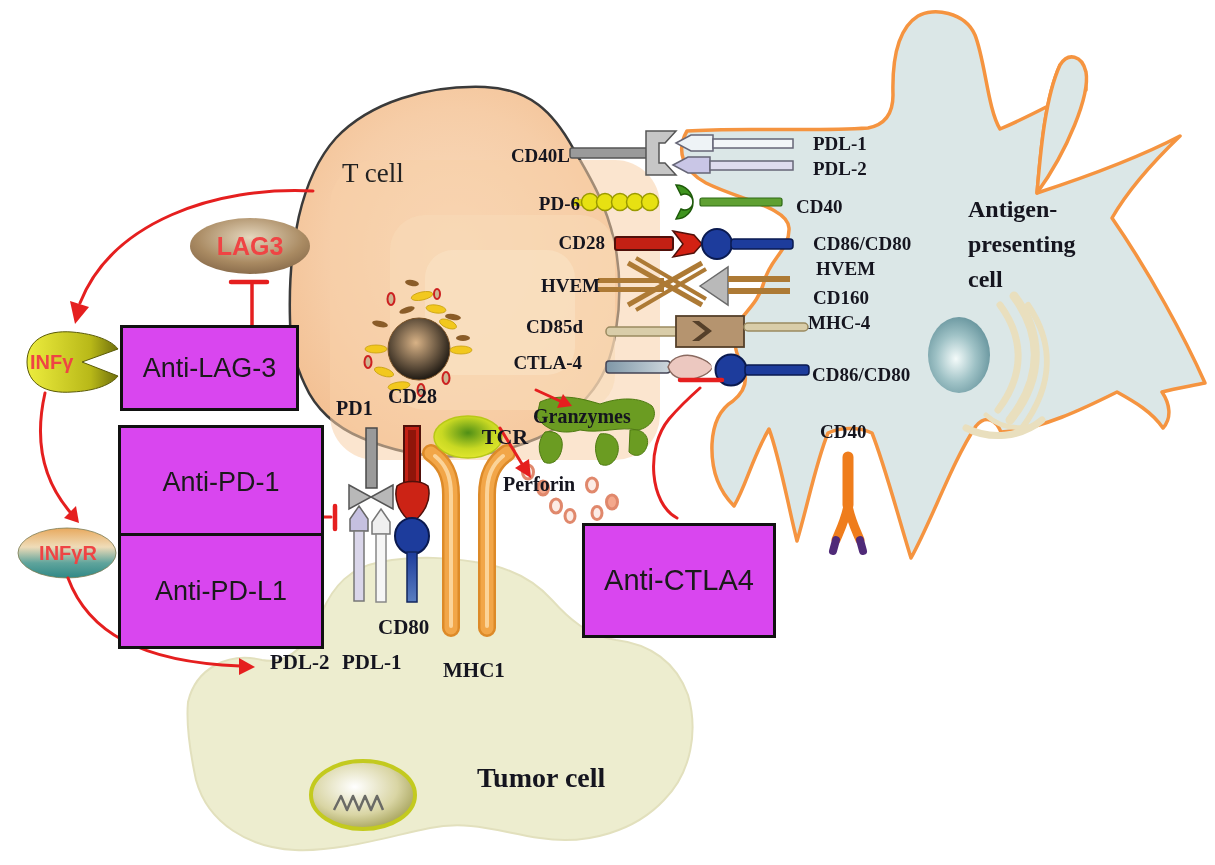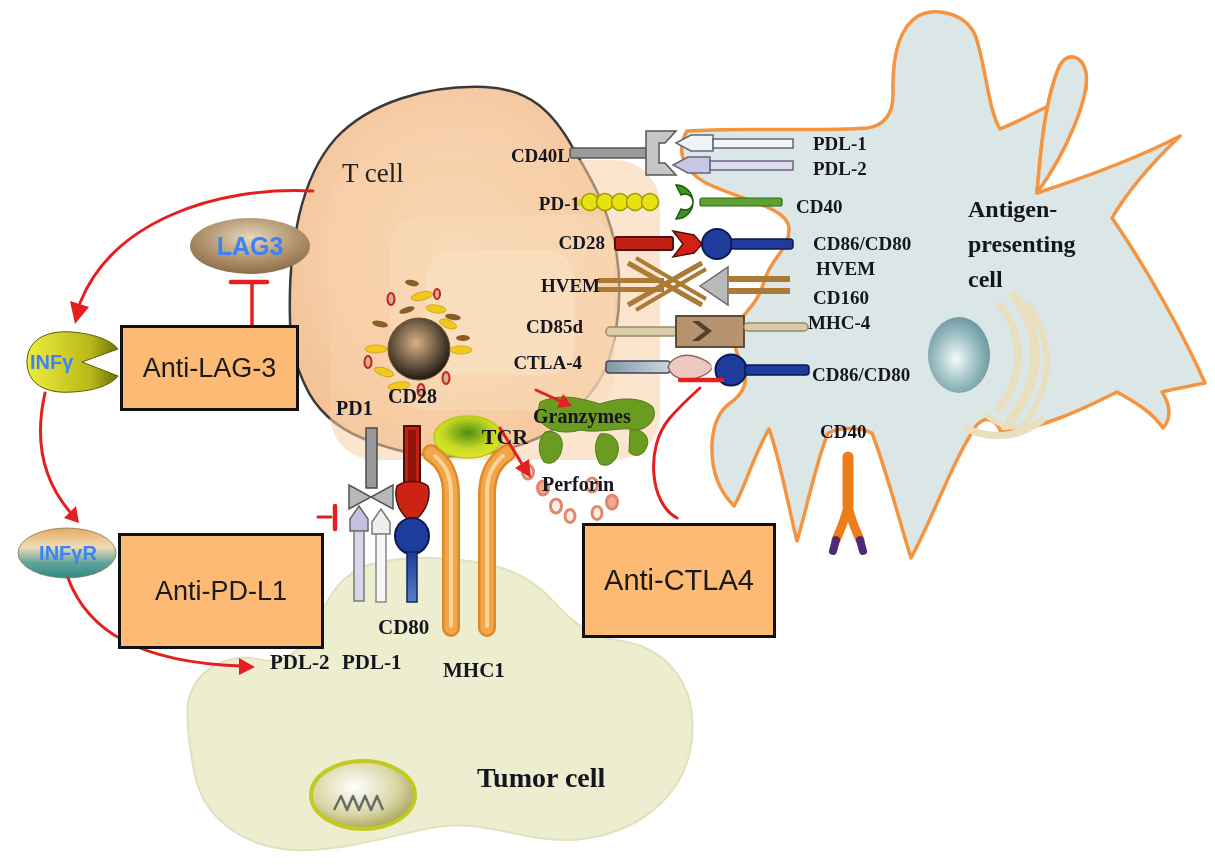--- a/index.html
+++ b/index.html
@@ -5,22 +5,22 @@
   html,body{margin:0;padding:0;background:#fff;}
   .stage{position:relative;width:1215px;height:865px;background:#fff;overflow:hidden;
          font-family:"Liberation Serif",serif;}
   .stage svg{position:absolute;left:0;top:0;}
   .lbl{position:absolute;white-space:nowrap;color:#15151f;font-weight:bold;
        font-family:"Liberation Serif",serif;font-size:19px;z-index:5;}
   .lbl.right{text-align:right;}
   .cellname{font-size:28px;}
   .tcellname{font-size:27px;font-weight:normal;color:#222;}
   .apcname{font-size:24px;line-height:35px;white-space:normal;width:180px;}
-  .ovaltxt{font-family:"Liberation Sans",sans-serif;color:#3b82f6;text-align:center;}
-  .abox{position:absolute;background:#fdba74;border:3px solid #111;z-index:4;
+  .ovaltxt{font-family:"Liberation Sans",sans-serif;color:#ef4444;text-align:center;}
+  .abox{position:absolute;background:#d946ef;border:3px solid #111;z-index:4;
         display:flex;align-items:center;justify-content:center;
         font-family:"Liberation Sans",sans-serif;font-size:27px;color:#1a1a1a;}
   .small20{font-size:20px;}
   .small21{font-size:21px;}
   .tcrtxt{font-size:22px;z-index:6;}
 </style>
 </head>
 <body>
 
 <div class="stage">
@@ -355,41 +355,44 @@
     <path d="M 536,390 L 560,401"></path>
     <path d="M 572,406 L 557,408 L 563,394 Z" fill="#e51f1f" stroke="none"></path>
     <path d="M 500,428 L 522,464"></path>
     <path d="M 531,478 L 515,468 L 529,459 Z" fill="#e51f1f" stroke="none"></path>
   </g>
 </svg>
 
 <div class="abox" style="left:120px;top:325px;width:173px;height:80px;">
   <span>Anti-LAG-3</span>
 </div>
+<div class="abox" style="left:118px;top:425px;width:200px;height:108px;">
+  <span>Anti-PD-1</span>
+</div>
 <div class="abox" style="left:118px;top:533px;width:200px;height:110px;">
   <span>Anti-PD-L1</span>
 </div>
 <div class="abox" style="left:582px;top:523px;width:188px;height:109px;font-size:29px;">
   <span>Anti-CTLA4</span>
 </div>
 
 <div class="lbl tcellname" style="left:342px;top:158px;">T cell</div>
 <div class="lbl apcname" style="left:968px;top:192px;">
   <div>Antigen-</div>
   <div>presenting</div>
   <div>cell</div>
 </div>
 <div class="lbl cellname" style="left:477px;top:762px;">Tumor cell</div>
 
 <div class="lbl ovaltxt" style="left:195px;top:232px;width:110px;font-size:25px;">LAG3</div>
 <div class="lbl ovaltxt" style="left:30px;top:351px;font-size:20px;">INFγ</div>
 <div class="lbl ovaltxt" style="left:24px;top:542px;width:88px;font-size:20px;">INFγR</div>
 
 <div class="lbl right" style="left:480px;top:145px;width:90px;">CD40L</div>
-<div class="lbl right" style="left:500px;top:193px;width:80px;">PD-1</div>
+<div class="lbl right" style="left:500px;top:193px;width:80px;">PD-6</div>
 <div class="lbl right" style="left:520px;top:232px;width:85px;">CD28</div>
 <div class="lbl right" style="left:505px;top:275px;width:95px;">HVEM</div>
 <div class="lbl right" style="left:495px;top:316px;width:88px;">CD85d</div>
 <div class="lbl right" style="left:490px;top:352px;width:92px;">CTLA-4</div>
 
 <div class="lbl" style="left:813px;top:133px;">PDL-1</div>
 <div class="lbl" style="left:813px;top:158px;">PDL-2</div>
 <div class="lbl" style="left:796px;top:196px;">CD40</div>
 <div class="lbl" style="left:813px;top:233px;">CD86/CD80</div>
 <div class="lbl" style="left:816px;top:258px;">HVEM</div>
@@ -400,15 +403,15 @@
 
 <div class="lbl small20" style="left:336px;top:397px;">PD1</div>
 <div class="lbl small20" style="left:388px;top:385px;">CD28</div>
 <div class="lbl tcrtxt" style="left:438px;top:424px;width:62px;text-align:center;margin-left:36px;">TCR</div>
 <div class="lbl small21" style="left:378px;top:615px;">CD80</div>
 <div class="lbl small21" style="left:443px;top:630px;margin-top:28px;">MHC1</div>
 <div class="lbl small21" style="left:270px;top:650px;">PDL-2</div>
 <div class="lbl small21" style="left:342px;top:650px;">PDL-1</div>
 
 <div class="lbl small20" style="left:533px;top:405px;">Granzymes</div>
-<div class="lbl small20" style="left:503px;top:473px;margin-left:39px;">Perforin</div>
+<div class="lbl small20" style="left:503px;top:473px;">Perforin</div>
 
 </div>
 
 </body></html>

